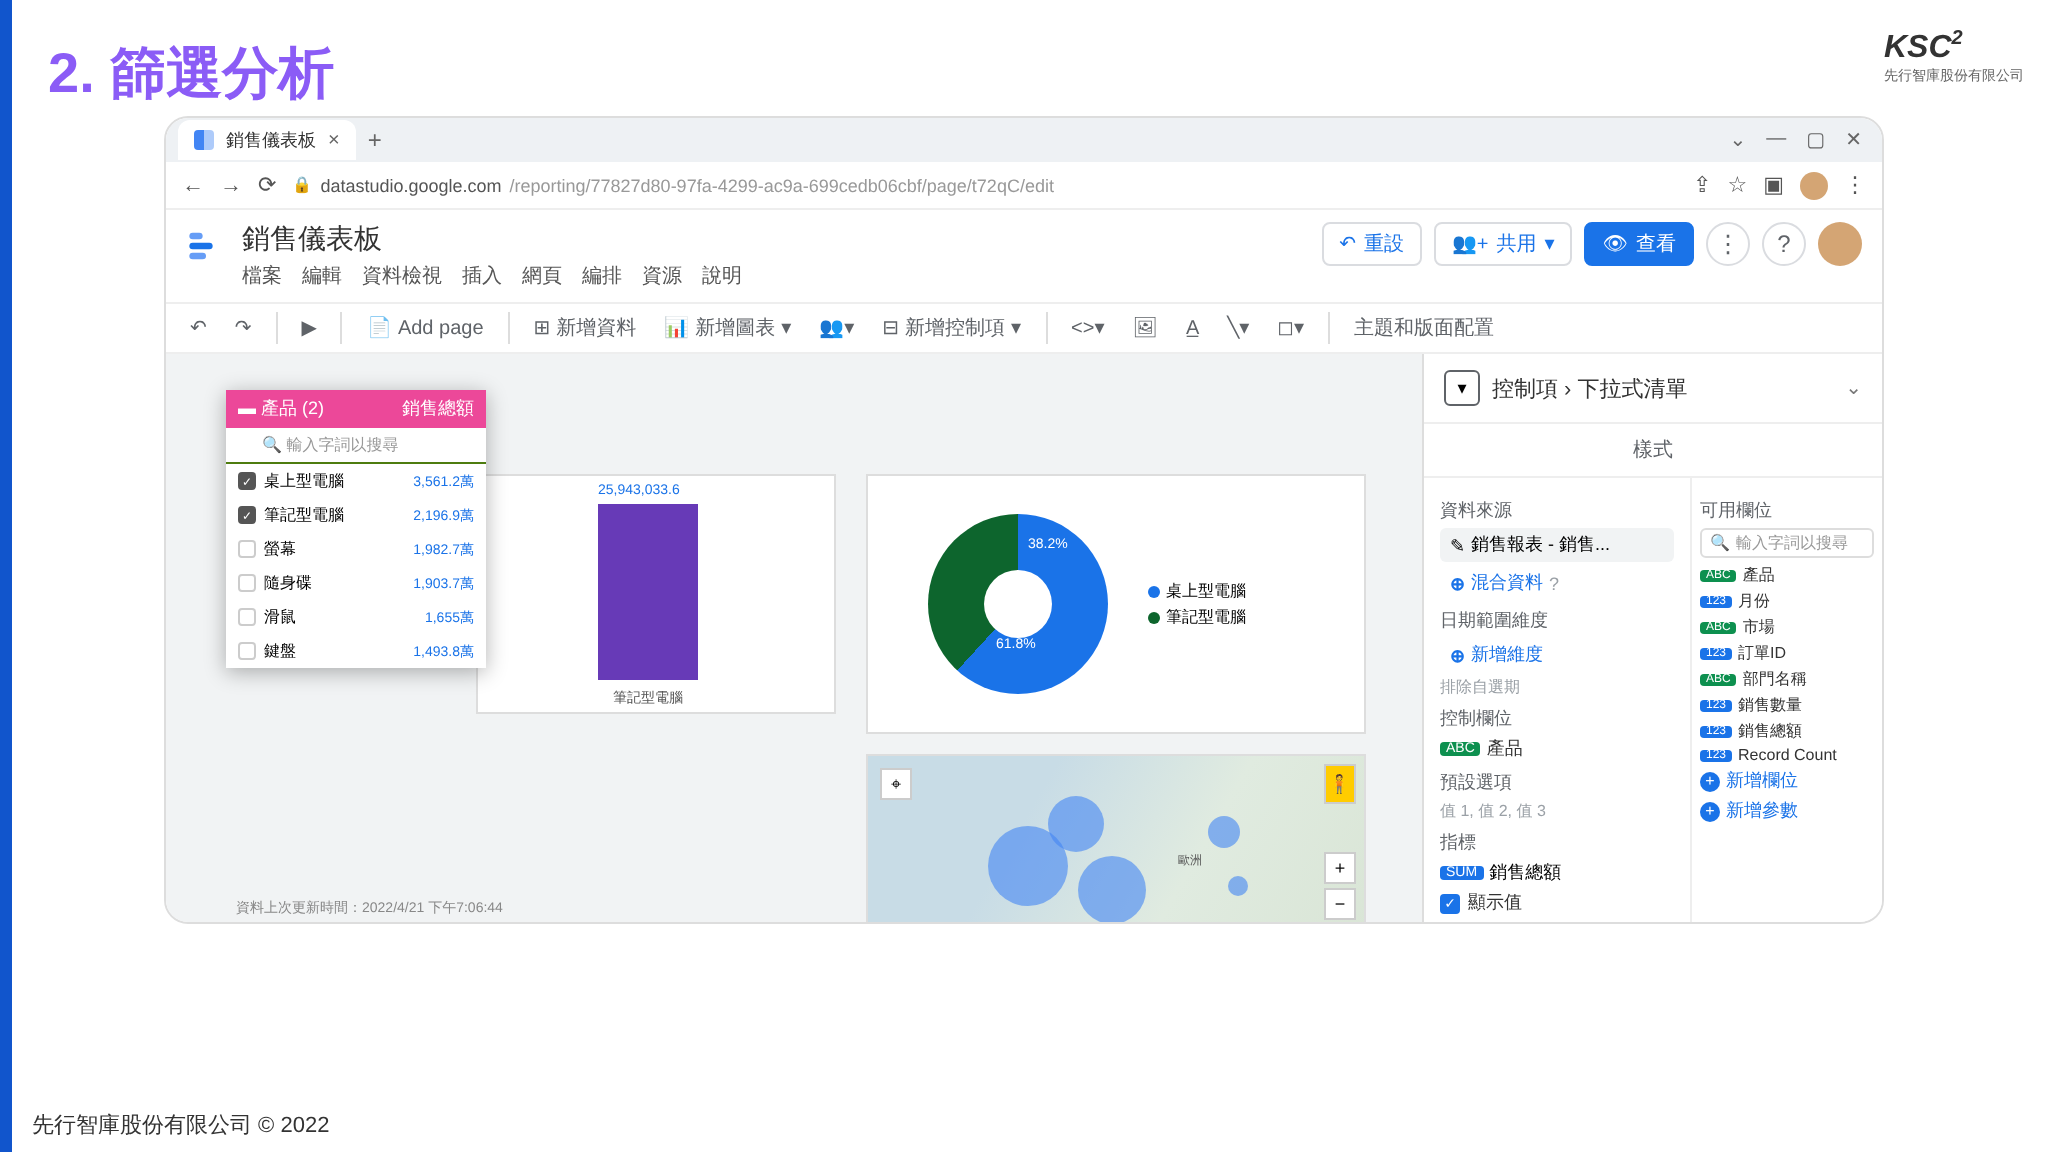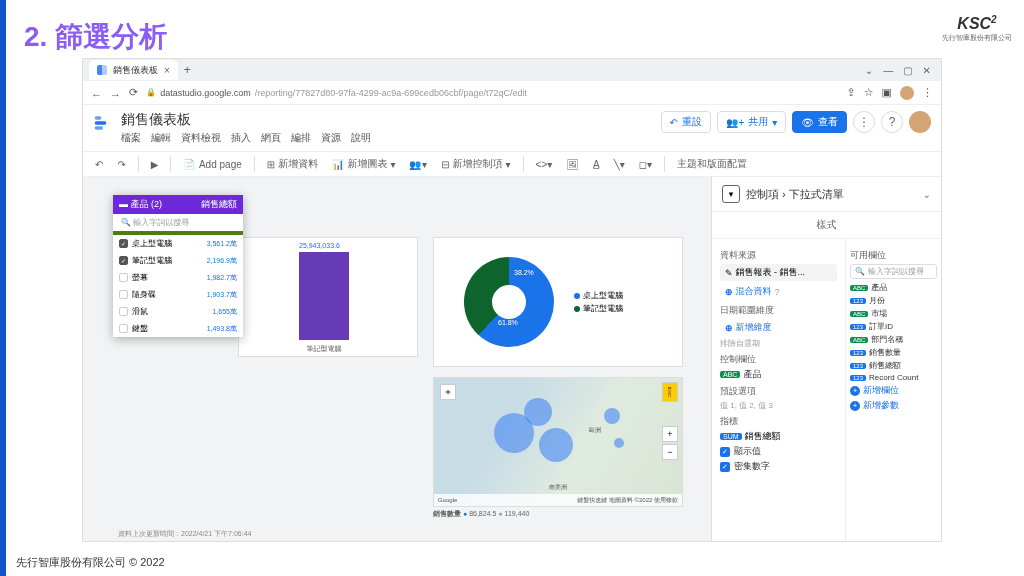--- a/index.html
+++ b/index.html
@@ -1,22 +1,22 @@
 <!DOCTYPE html>
 <html><head>
 <meta charset="utf-8">
 <style>
 *{box-sizing:border-box;margin:0;padding:0}
 body{font-family:"Microsoft JhengHei",Arial,sans-serif;width:1024px;height:576px;overflow:hidden;position:relative;background:#fff}
 .slide-title{position:absolute;top:18px;left:24px;font-size:28px;font-weight:700;color:#8b5cf6}
-.ksc-logo{position:absolute;top:14px;right:12px;text-align:center}
+.ksc-logo{position:absolute;top:14px;right:12px;text-align:left}
 .ksc-logo .big{font-size:16px;font-weight:700;font-style:italic;color:#333}
 .ksc-logo .sup{font-size:10px;vertical-align:super}
 .ksc-logo .small{font-size:7px;color:#666}
-.browser{position:absolute;top:58px;left:82px;width:860px;height:484px;border:1px solid #ddd;border-radius:1px;background:#fff;display:flex;flex-direction:column;overflow:hidden}
+.browser{position:absolute;top:58px;left:82px;width:860px;height:404px;border:1px solid #ddd;border-radius:12px;background:#fff;display:flex;flex-direction:column;overflow:hidden}
 .tabstrip{height:22px;background:#eef1f4;display:flex;align-items:center;padding-left:6px}
 .tab{background:#fff;height:20px;display:flex;align-items:center;padding:0 8px;border-radius:6px 6px 0 0;font-size:9px;color:#333;gap:6px}
 .tab .dsicon{width:10px;height:10px;background:linear-gradient(90deg,#4285f4 50%,#aecbfa 50%);border-radius:2px}
 .tab .close{color:#666;font-size:10px}
 .newtab{margin-left:6px;color:#666;font-size:12px}
 .wincontrols{margin-left:auto;display:flex;gap:10px;padding-right:10px;color:#666;font-size:10px}
 .addressbar{height:24px;display:flex;align-items:center;padding:0 8px;gap:8px;border-bottom:1px solid #eee}
 .navbtn{color:#555;font-size:11px}
 .url{flex:1;font-size:9px;color:#555;display:flex;align-items:center;gap:4px}
 .url .lock{font-size:8px}
@@ -84,22 +84,22 @@
 .map{position:absolute;left:350px;top:200px;width:250px;height:130px;background:#d4e4ee;border:1px solid #ddd;position:absolute}
 .map-overlay{position:absolute;inset:0;background:linear-gradient(120deg,#c8dce6 30%,#e0ebe0 60%,#d8e4d4)}
 .map-bubble{position:absolute;border-radius:50%;background:rgba(66,133,244,0.6)}
 .map-controls{position:absolute;right:4px;top:4px;display:flex;flex-direction:column;gap:2px}
 .map-btn{width:16px;height:16px;background:#fff;border:1px solid #ccc;font-size:9px;display:flex;align-items:center;justify-content:center}
 .map-footer{position:absolute;bottom:0;left:0;right:0;height:12px;background:rgba(255,255,255,0.8);font-size:6px;display:flex;align-items:center;justify-content:space-between;padding:0 4px;color:#555}
 .map-stats{position:absolute;left:350px;top:332px;font-size:7px;color:#666}
 
 
 .filter-dd{position:absolute;left:30px;top:18px;width:130px;background:#fff;box-shadow:0 2px 10px rgba(0,0,0,0.3);z-index:10}
-.filter-head{background:#6d28d9;color:#fff;display:flex;justify-content:space-between;padding:3px 6px;font-size:9px}
-.filter-search{padding:3px 8px;font-size:8px;color:#999;border-bottom:4px solid #4d7c0f}
+.filter-head{background:#ec4899;color:#fff;display:flex;justify-content:space-between;padding:3px 6px;font-size:9px}
+.filter-search{padding:3px 18px;font-size:8px;color:#999;border-bottom:1px solid #4d7c0f}
 .filter-item{display:flex;align-items:center;padding:3px 6px;font-size:8px;gap:4px}
 .filter-item .fcb{width:9px;height:9px;border:1px solid #ccc;border-radius:2px;display:flex;align-items:center;justify-content:center;font-size:6px}
 .filter-item .fcb.checked{background:#555;color:#fff;border-color:#555}
 .filter-item .fval{margin-left:auto;color:#1a73e8;font-size:7px}
 .redbox{position:absolute;border:2px solid #d32f2f;pointer-events:none}
 
 .status{position:absolute;left:35px;bottom:2px;font-size:7px;color:#888}
 
 .copyright{position:absolute;bottom:6px;left:16px;font-size:11px;color:#333}
 .left-accent{position:absolute;left:0;top:0;width:6px;height:576px;background:#1155cc}

